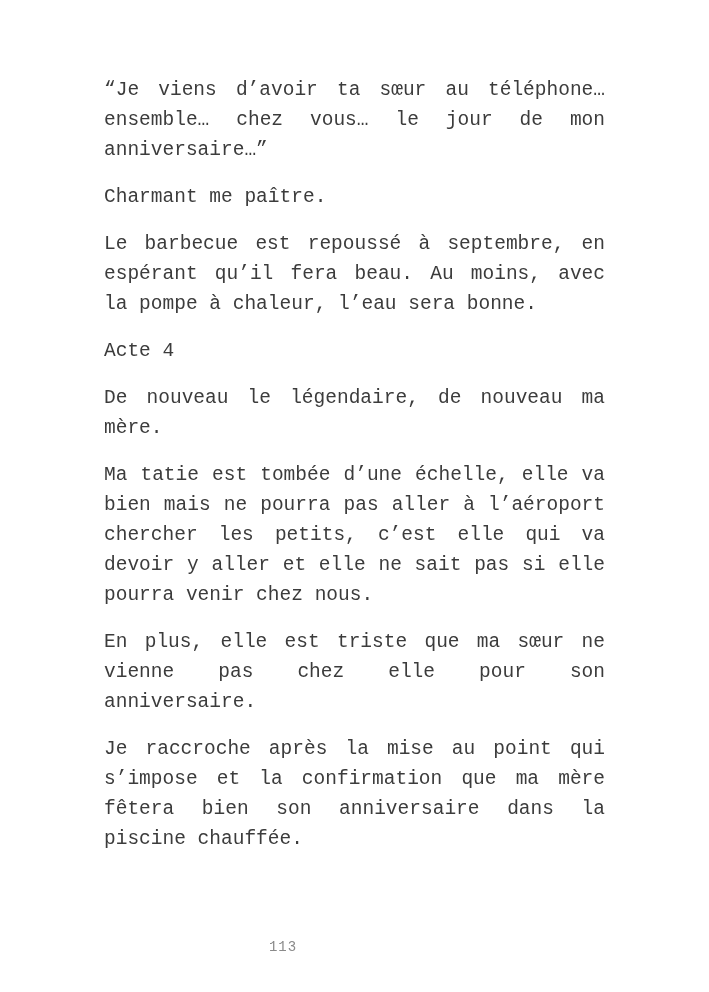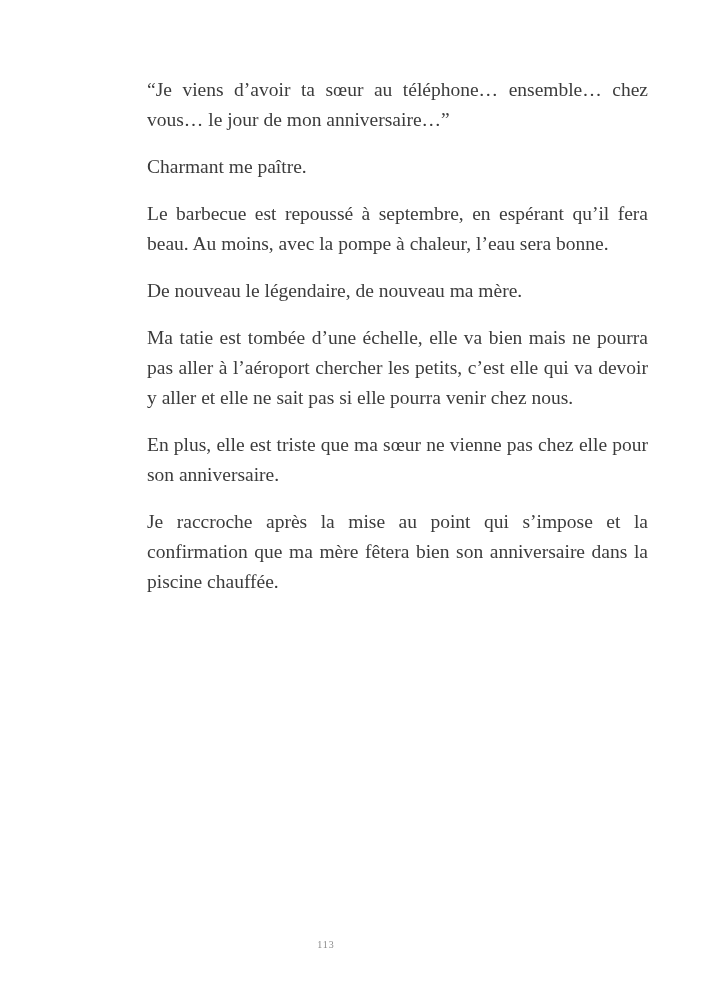--- a/index.html
+++ b/index.html
@@ -9,57 +9,57 @@
   body {
     width: 709px;
     height: 992px;
     background: var(--bg, #ffffff);
     overflow: hidden;
   }
   .page {
     position: relative;
     width: 566px;
     height: 992px;
-    font-family: Liberation Serif, serif;
+    font-family: Liberation Mono, monospace;
     color: var(--text, #3c3c3c);
     background: var(--bg, #ffffff);
-    margin-left: 43px;
   }
   .text-block {
     position: absolute;
     left: 104px;
     top: 75px;
     width: 501px;
     font-size: 19.5px;
     line-height: 30px;
     text-align: justify;
     text-justify: inter-word;
   }
   .text-block p {
     margin: 0 0 17px 0;
   }
   .folio {
     position: absolute;
     left: 0;
     top: 939px;
     width: 100%;
     text-align: center;
-    font-size: 10px;
+    font-size: 14px;
     letter-spacing: 1px;
     color: var(--folio, #8a8a8a);
   }
 </style>
 </head>
 <body>
 
 <main class="page">
   <section class="text-block">
     <p>“Je viens d’avoir ta sœur au téléphone… ensemble… chez vous… le jour de mon anniversaire…”</p>
     <p>Charmant me paître.</p>
     <p>Le barbecue est repoussé à septembre, en espérant qu’il fera beau. Au moins, avec la pompe à chaleur, l’eau sera bonne.</p>
+    <p>Acte 4</p>
     <p>De nouveau le légendaire, de nouveau ma mère.</p>
     <p>Ma tatie est tombée d’une échelle, elle va bien mais ne pourra pas aller à l’aéroport chercher les petits, c’est elle qui va devoir y aller et elle ne sait pas si elle pourra venir chez nous.</p>
     <p>En plus, elle est triste que ma sœur ne vienne pas chez elle pour son anniversaire.</p>
     <p>Je raccroche après la mise au point qui s’impose et la confirmation que ma mère fêtera bien son anniversaire dans la piscine chauffée.</p>
   </section>
   <footer class="folio">
     <span>113</span>
   </footer>
 </main>
 

